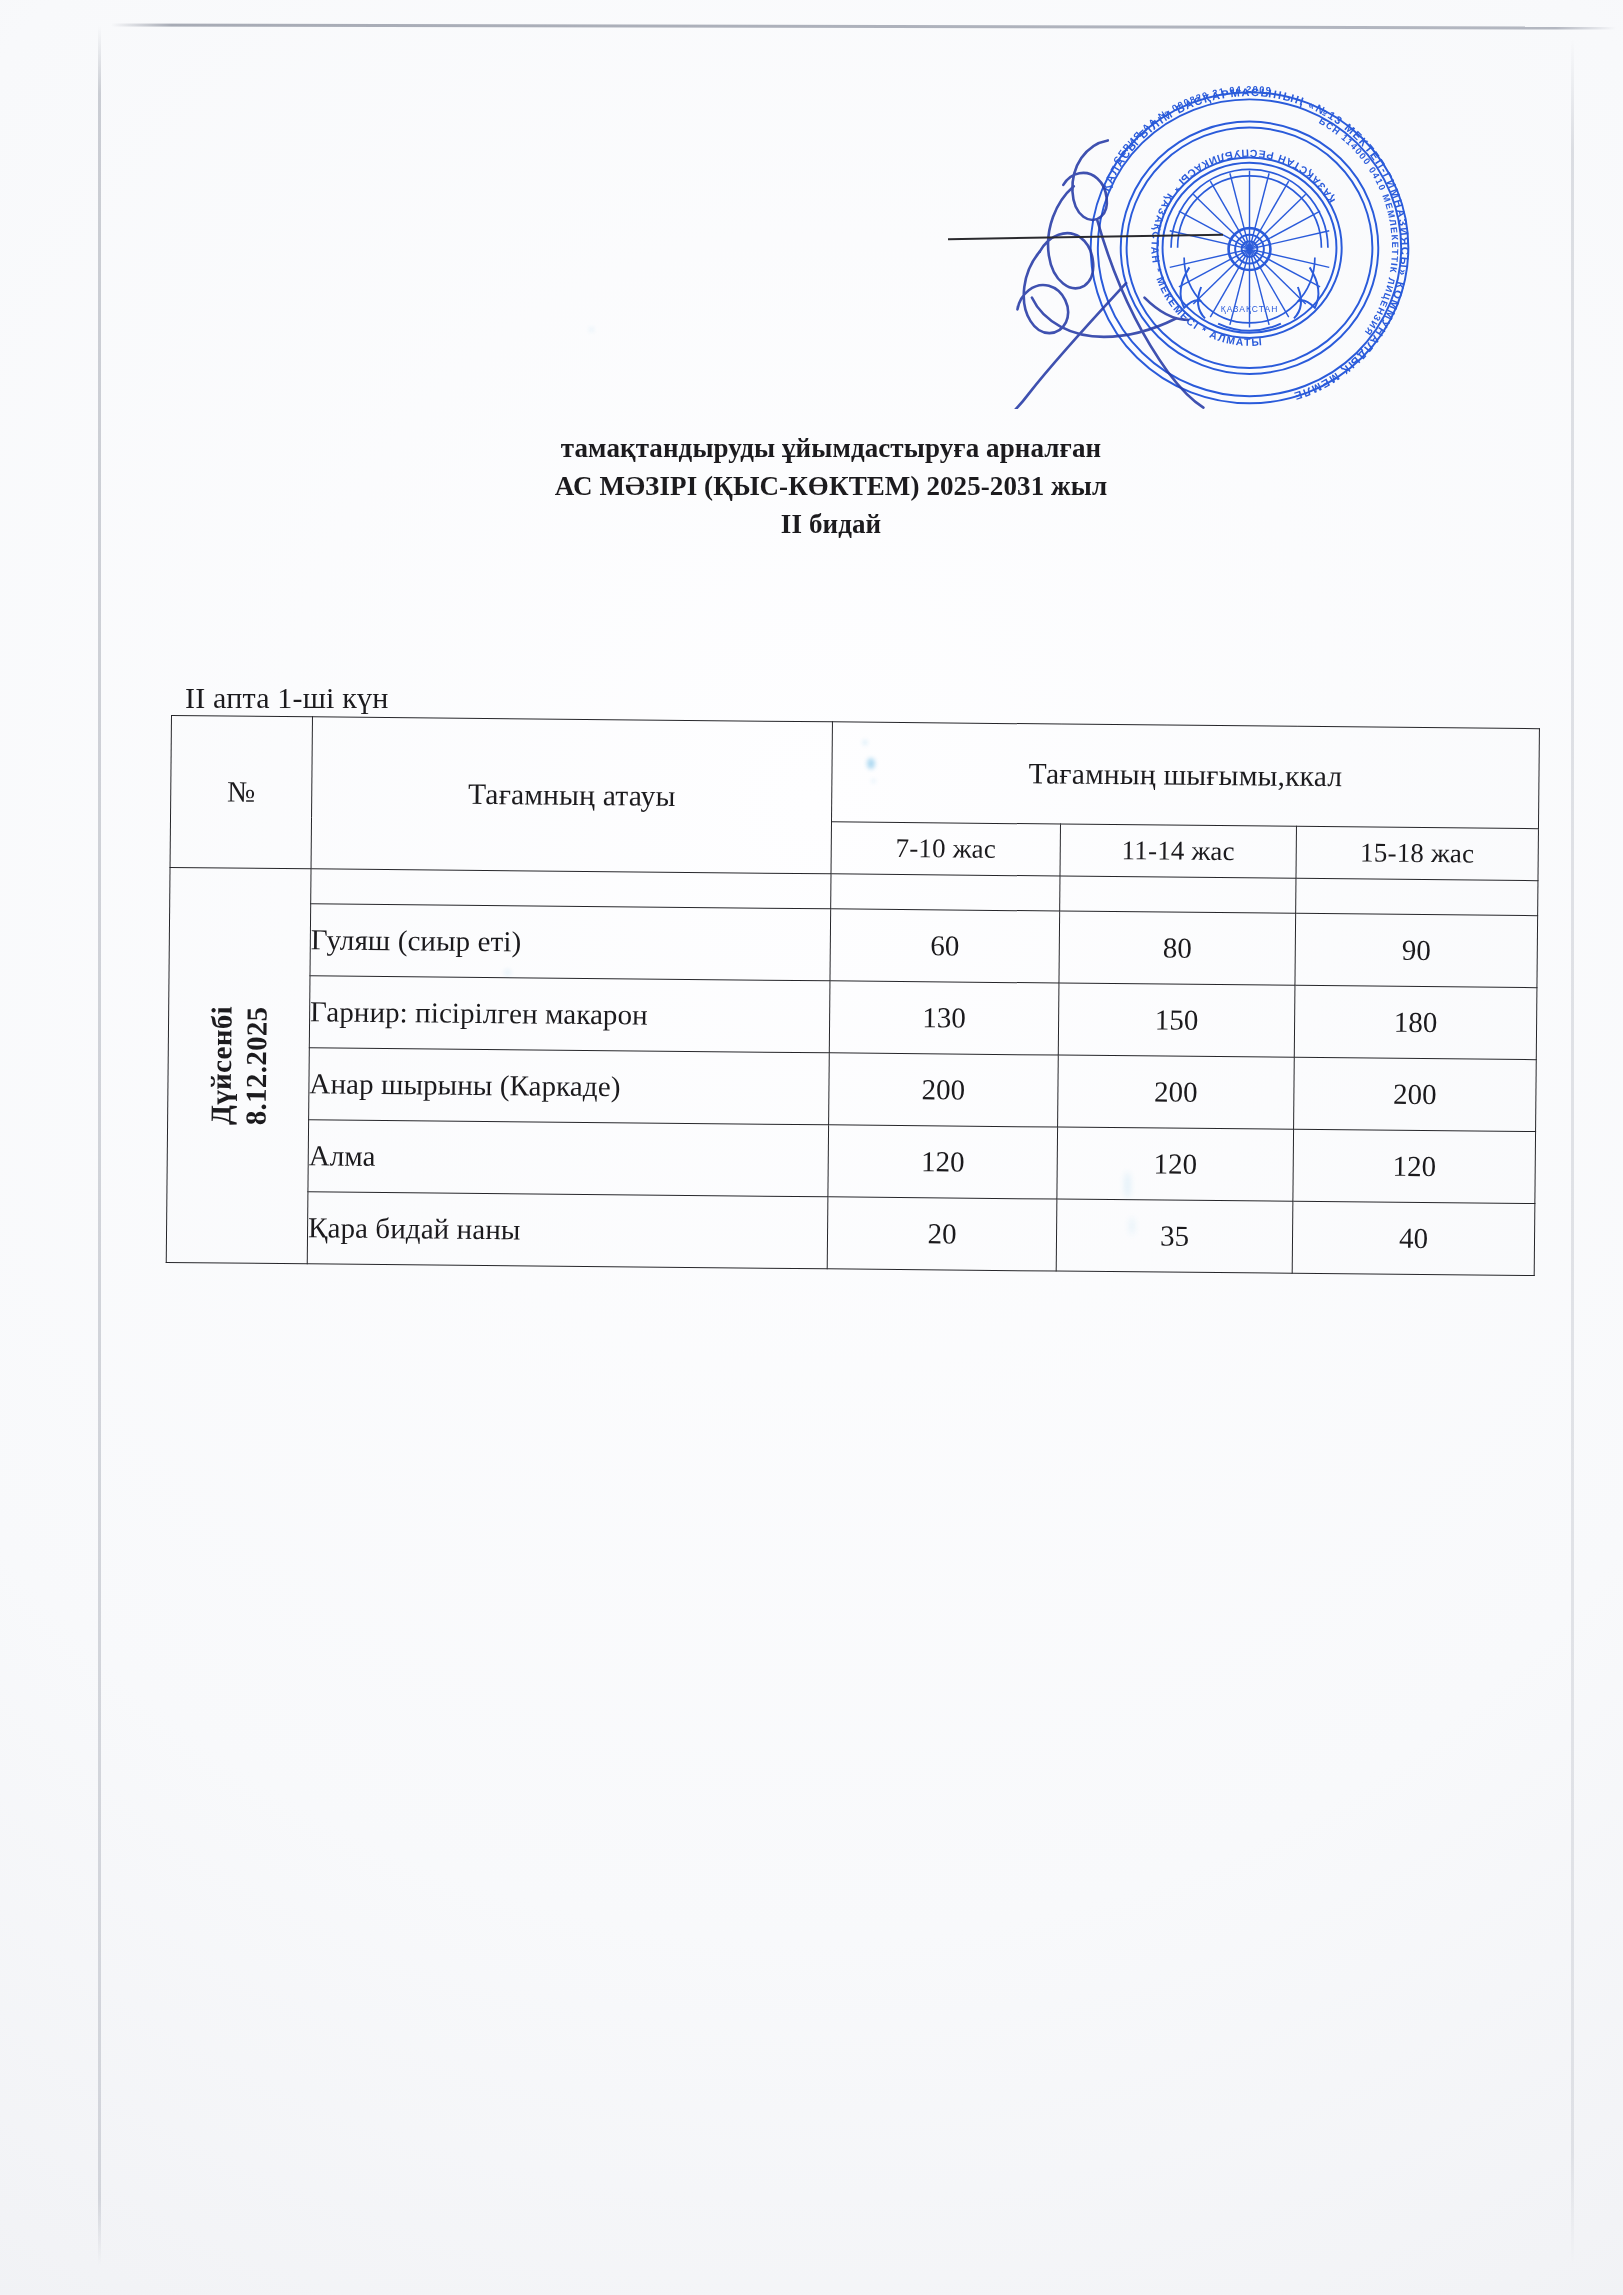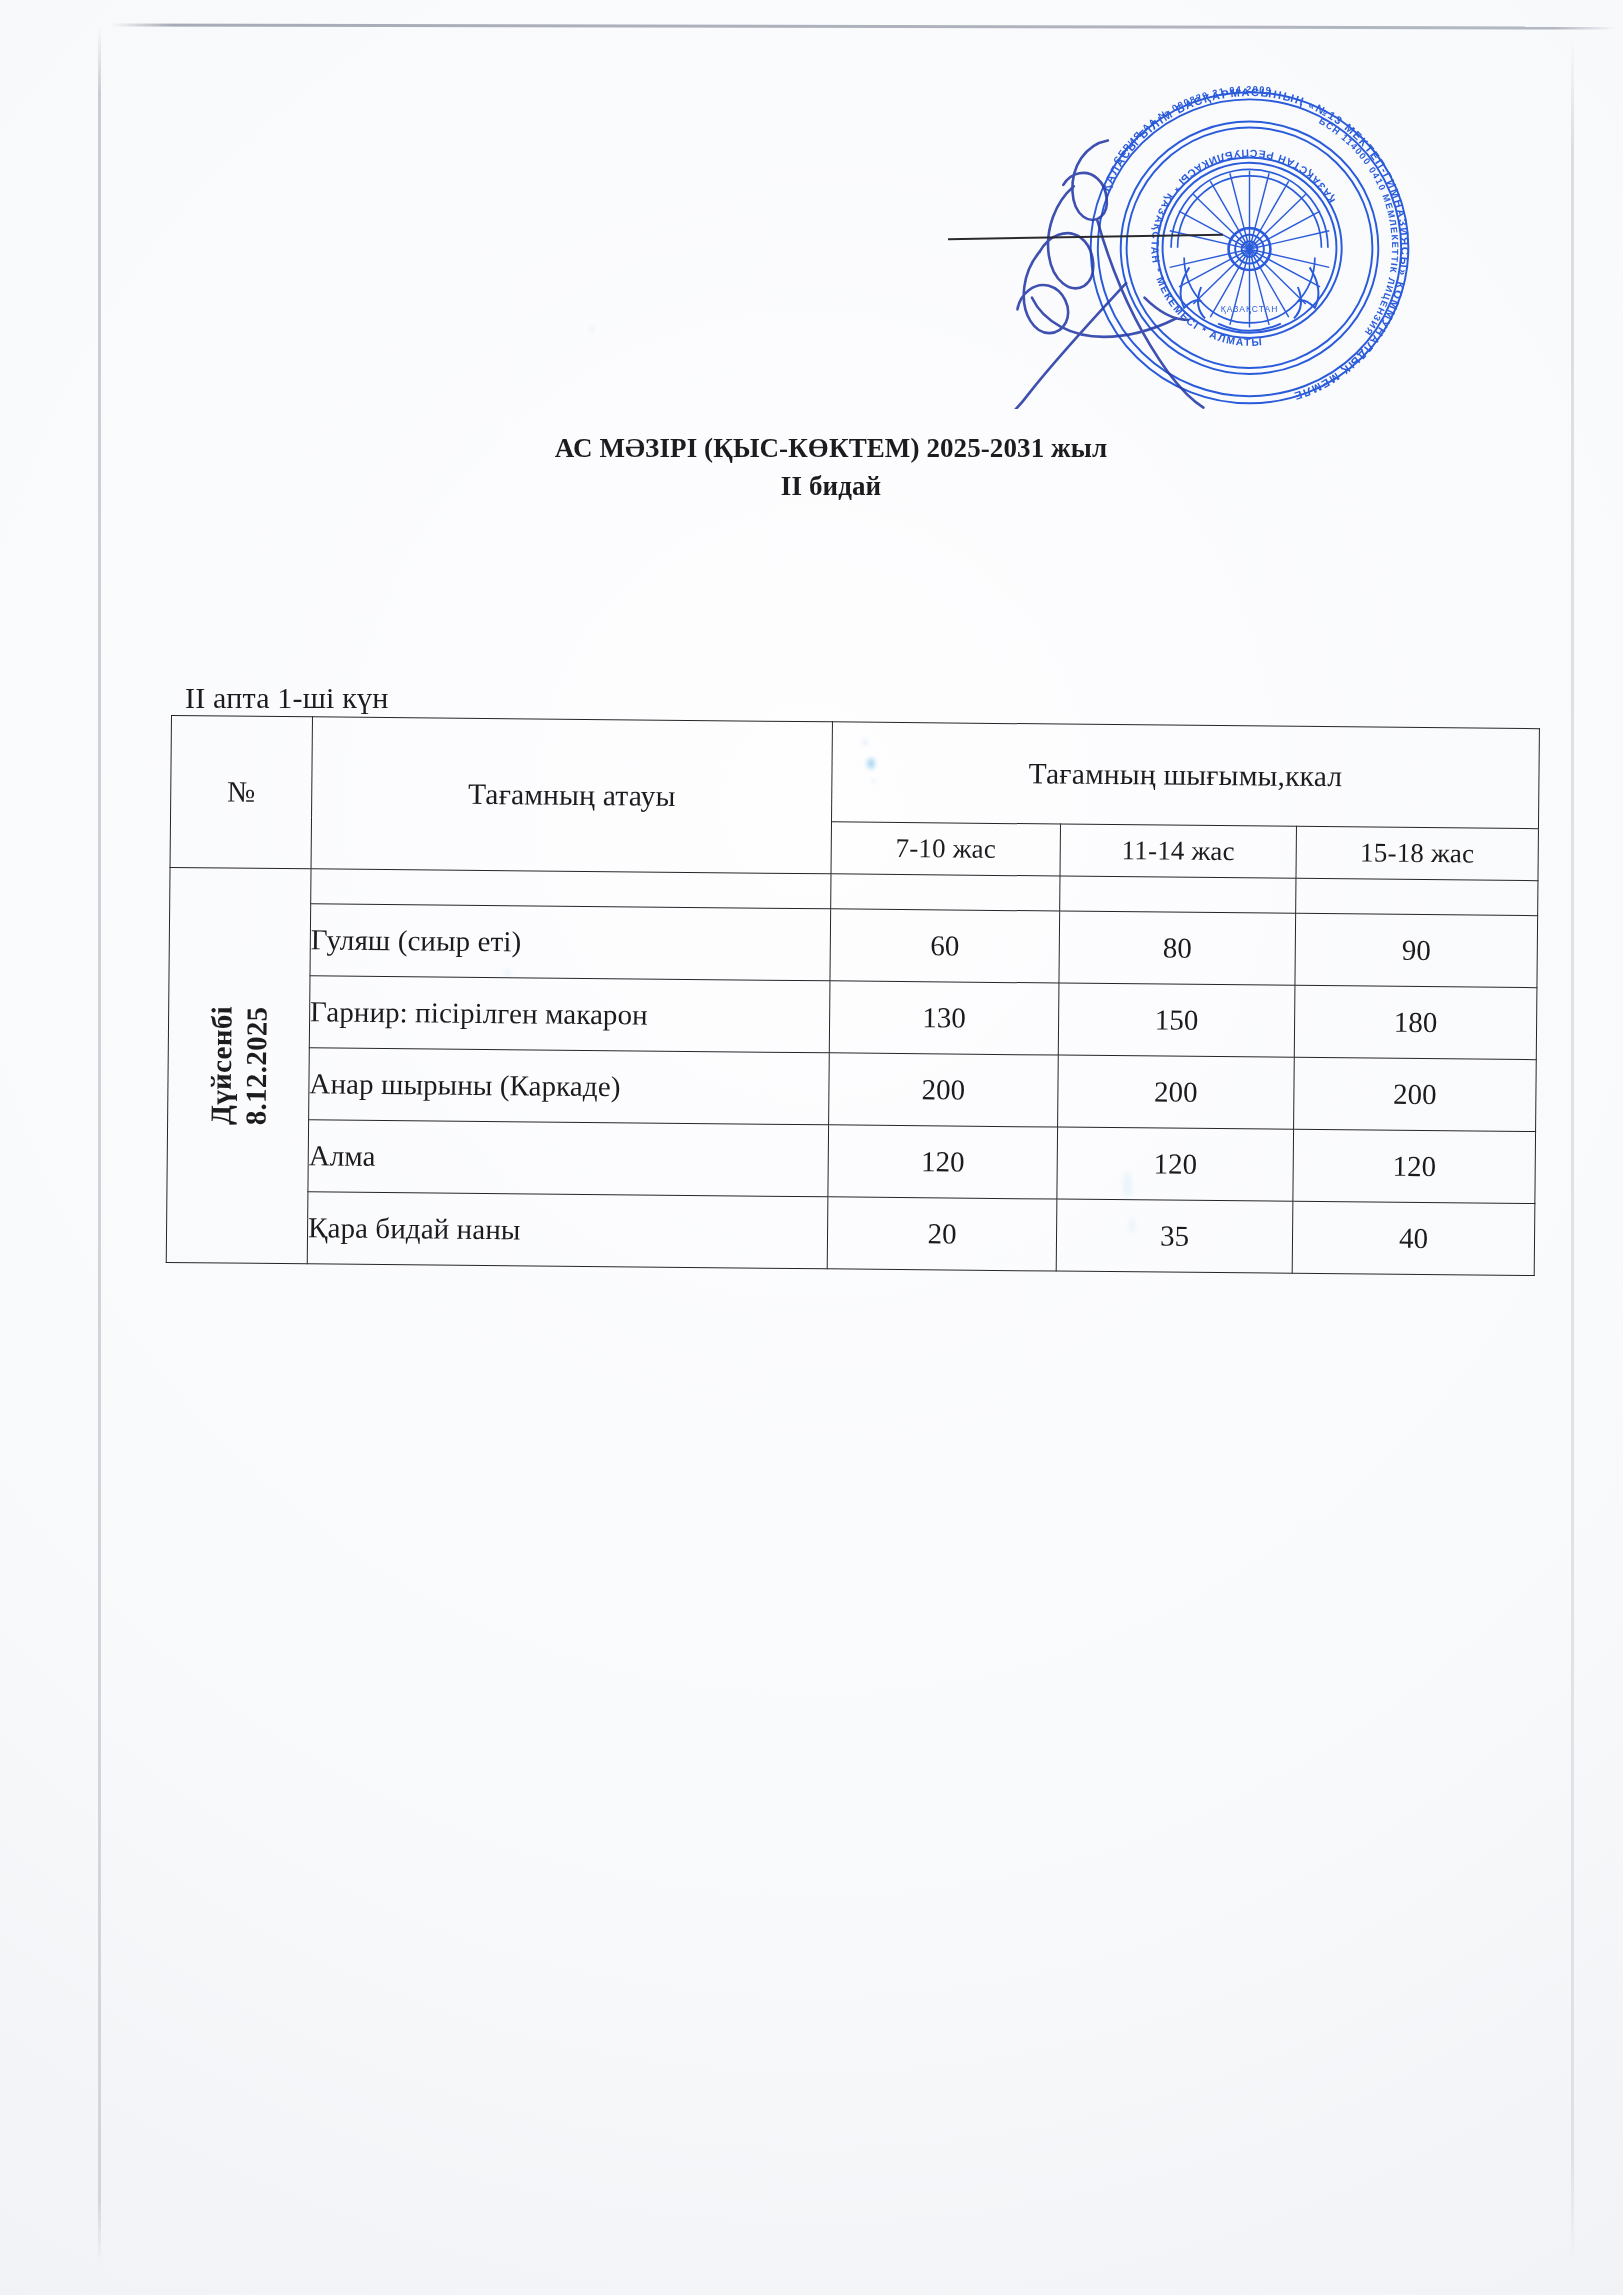--- a/index.html
+++ b/index.html
@@ -302,20 +302,21 @@
         <path d="M240 278 c-48 52 -104 112 -148 168 c-12 16 -20 24 -24 28"></path>
         <path d="M268 300 c22 22 44 34 66 34"></path>
       </g>
     </svg>
   </div>
 
   <div class="sign-line"></div>
 
 
   <div class="doc-title">
+    <span class="t-line">тамақтандыруды ұйымдастыруға арналған</span>
     <span class="t-line">АС МӘЗІРІ (ҚЫС-КӨКТЕМ) 2025-2031 жыл</span>
     <span class="t-line">II бидай</span>
   </div>
 
   <div class="day-heading">II апта 1-ші күн</div>
 
   <div class="table-wrap">
     <table class="menu">
       <colgroup>
         <col class="c-num">

